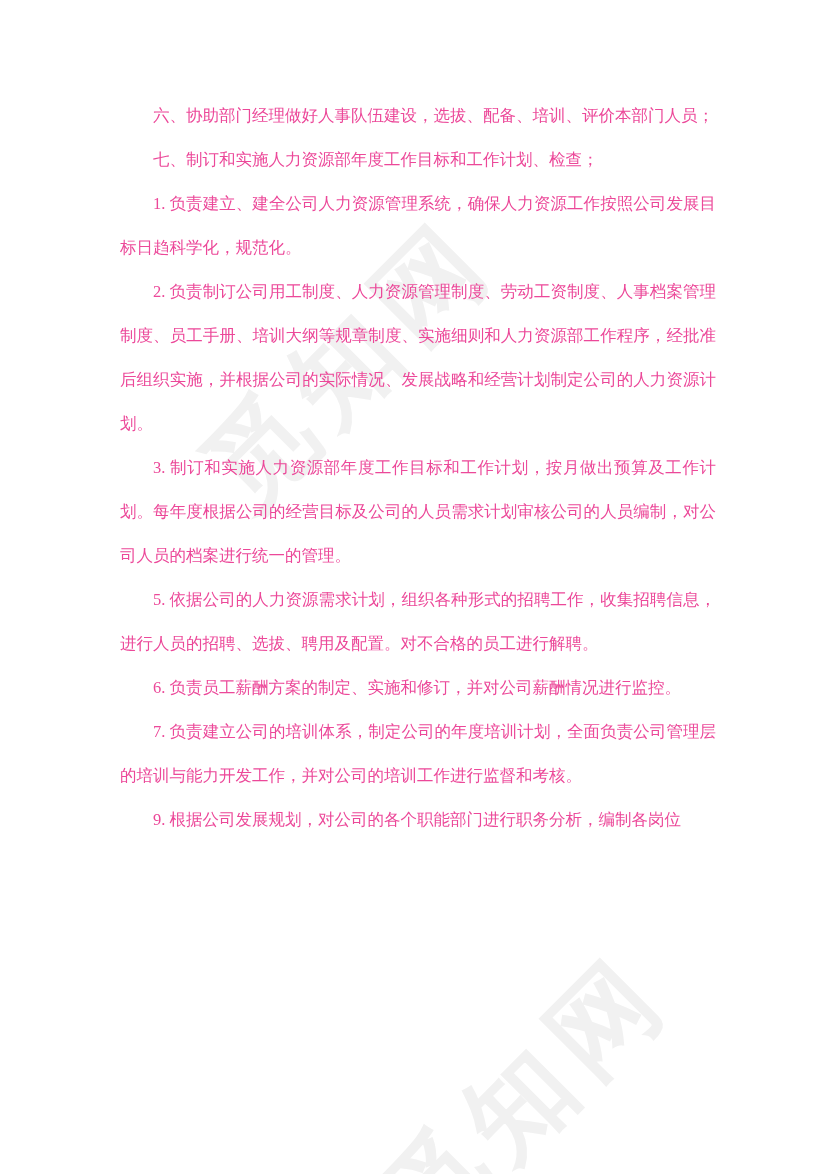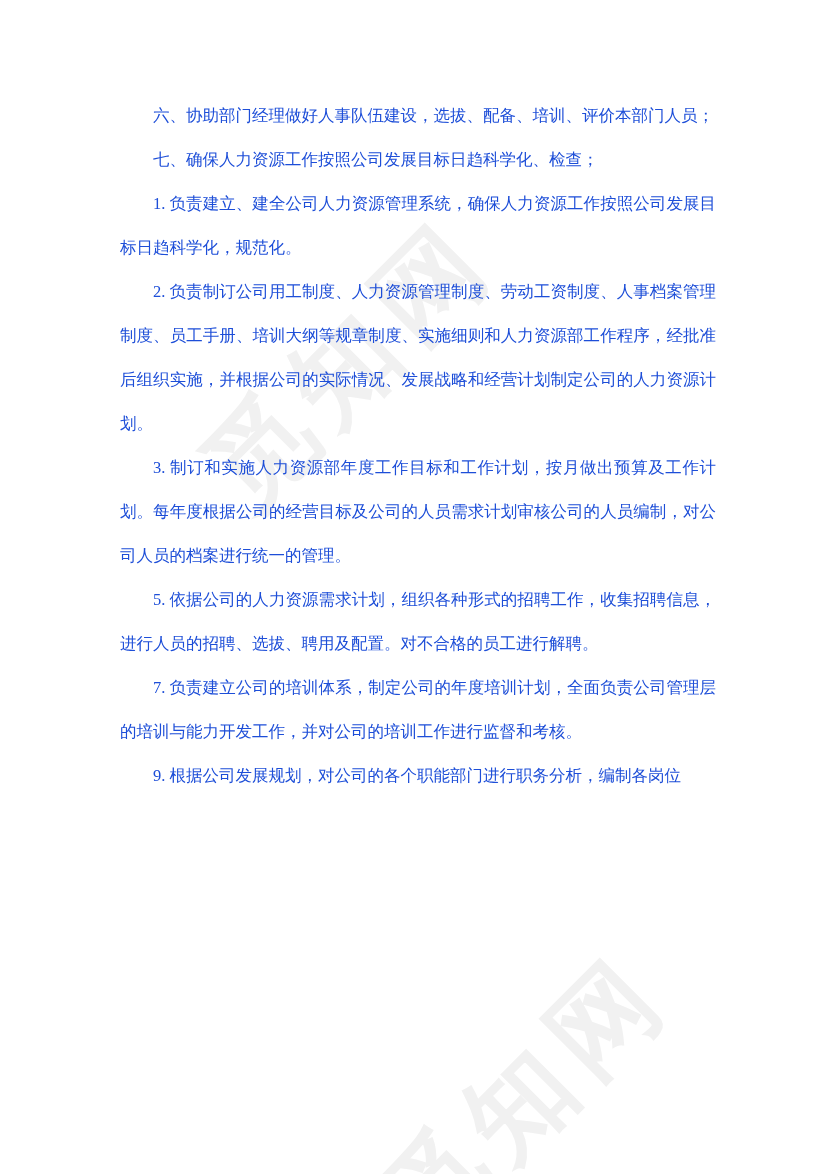--- a/index.html
+++ b/index.html
@@ -42,21 +42,21 @@
     font-size: 104px;
     transform: rotate(-45deg);
     transform-origin: left center;
   }
   .content {
     position: absolute;
     left: 120px;
     top: 94px;
     width: 596px;
     z-index: 1;
-    color: #1d4ed8;
+    color: #ec4899;
     font-size: 16.5px;
     line-height: 44px;
     text-align: justify;
   }
   .content p {
     margin: 0;
     padding: 0;
     text-indent: 2em;
   }
   .content p.bold {
@@ -67,22 +67,23 @@
 <body>
 
 <div class="page">
 
   <div class="watermark wm-center">觅知网</div>
 
   <div class="watermark wm-bottom">觅知网</div>
 
   <div class="content">
     <p>六、协助部门经理做好人事队伍建设，选拔、配备、培训、评价本部门人员；</p>
-    <p>七、确保人力资源工作按照公司发展目标日趋科学化、检查；</p>
+    <p>七、制订和实施人力资源部年度工作目标和工作计划、检查；</p>
     <p>1. 负责建立、建全公司人力资源管理系统，确保人力资源工作按照公司发展目标日趋科学化，规范化。</p>
     <p>2. 负责制订公司用工制度、人力资源管理制度、劳动工资制度、人事档案管理制度、员工手册、培训大纲等规章制度、实施细则和人力资源部工作程序，经批准后组织实施，并根据公司的实际情况、发展战略和经营计划制定公司的人力资源计划。</p>
     <p>3. 制订和实施人力资源部年度工作目标和工作计划，按月做出预算及工作计划。每年度根据公司的经营目标及公司的人员需求计划审核公司的人员编制，对公司人员的档案进行统一的管理。</p>
     <p>5. 依据公司的人力资源需求计划，组织各种形式的招聘工作，收集招聘信息，进行人员的招聘、选拔、聘用及配置。对不合格的员工进行解聘。</p>
+    <p>6. 负责员工薪酬方案的制定、实施和修订，并对公司薪酬情况进行监控。</p>
     <p>7. 负责建立公司的培训体系，制定公司的年度培训计划，全面负责公司管理层的培训与能力开发工作，并对公司的培训工作进行监督和考核。</p>
     <p>9. 根据公司发展规划，对公司的各个职能部门进行职务分析，编制各岗位</p>
   </div>
 
 </div>
 
 </body></html>

